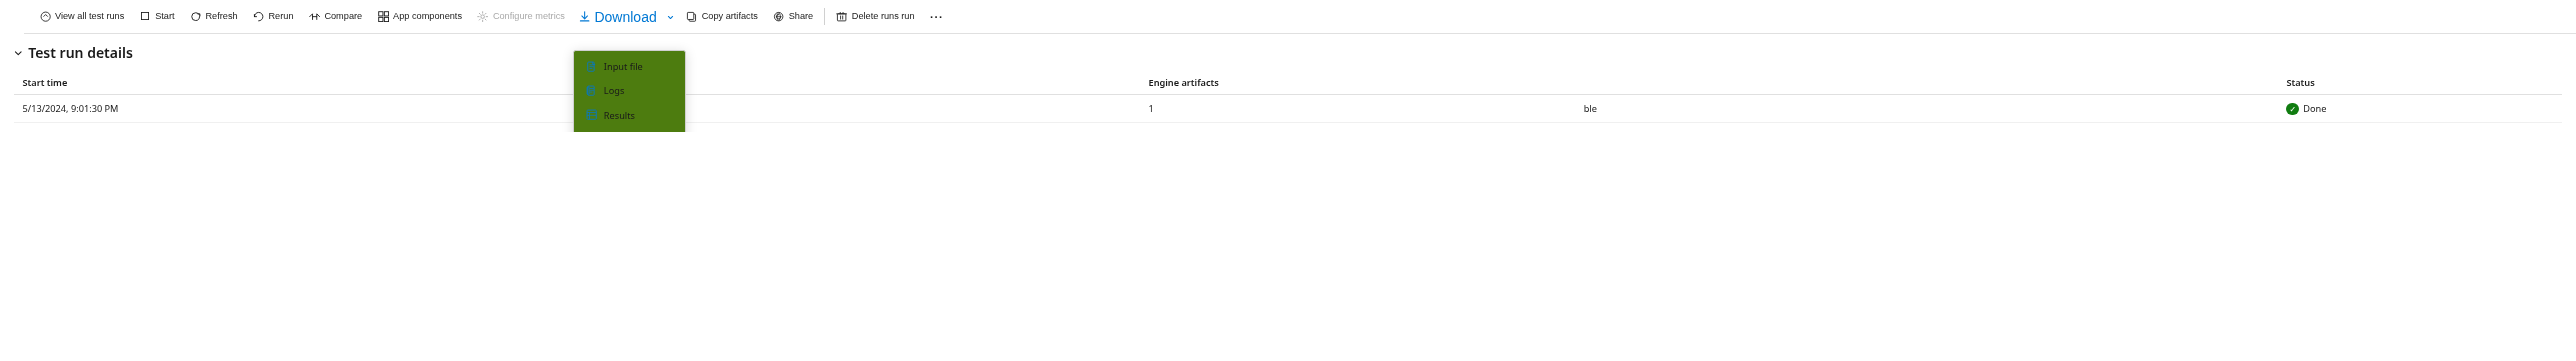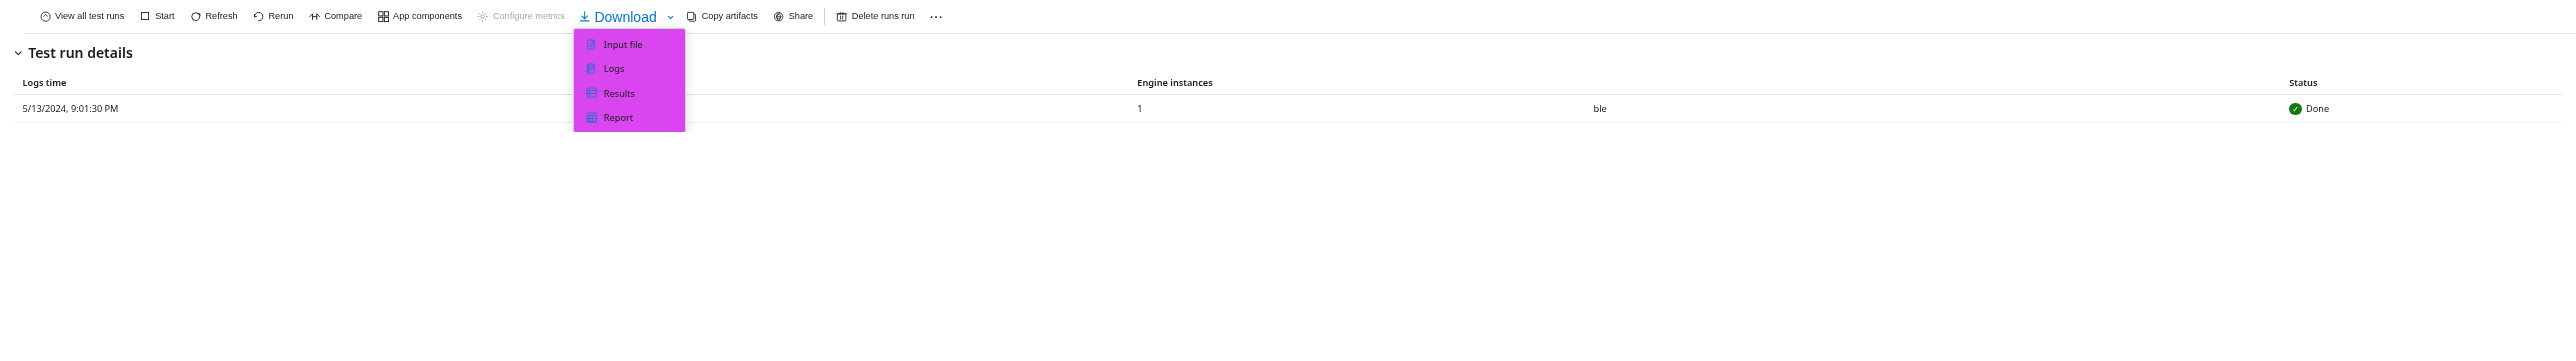--- a/index.html
+++ b/index.html
@@ -132,23 +132,23 @@
       background: #107c10;
       display: flex;
       align-items: center;
       justify-content: center;
       color: #fff;
       font-size: 7.8px;
       flex-shrink: 0;
     }
     .dropdown-menu {
       position: absolute;
-      top: 24px;
+      top: 46px;
       left: 0;
-      background: #d946ef;
+      background: #4d7c0f;
       border: 0.7px solid #d0d0d0;
       border-radius: 2.8px;
       box-shadow: 0 2.8px 11.3px rgba(0,0,0,0.15);
       min-width: 113px;
       z-index: 200;
       padding: 2.8px 0;
     }
     .dropdown-item {
       display: flex;
       align-items: center;
@@ -379,23 +379,23 @@
       <svg width="8.5" height="8.5" viewBox="0 0 12 12" fill="none" xmlns="http://www.w3.org/2000/svg">
         <polyline points="2,4 6,8 10,4" stroke="#1a1a1a" stroke-width="1.5" fill="none" stroke-linecap="round" stroke-linejoin="round"></polyline>
       </svg>
     </span>
     <span>Test run details</span>
   </div>
 
   <table class="data-table">
     <thead>
       <tr>
-        <th>Logs time</th>
+        <th>Start time</th>
         <th>End time</th>
-        <th>Engine instances</th>
+        <th>Engine artifacts</th>
         <th style="min-width:141px;"></th>
         <th>Status</th>
       </tr>
     </thead>
     <tbody>
       <tr class="table-row">
         <td>5/13/2024, 9:01:30 PM</td>
         <td>5/13/2024, 9:02:38 PM</td>
         <td>1</td>
         <td>ble</td>

